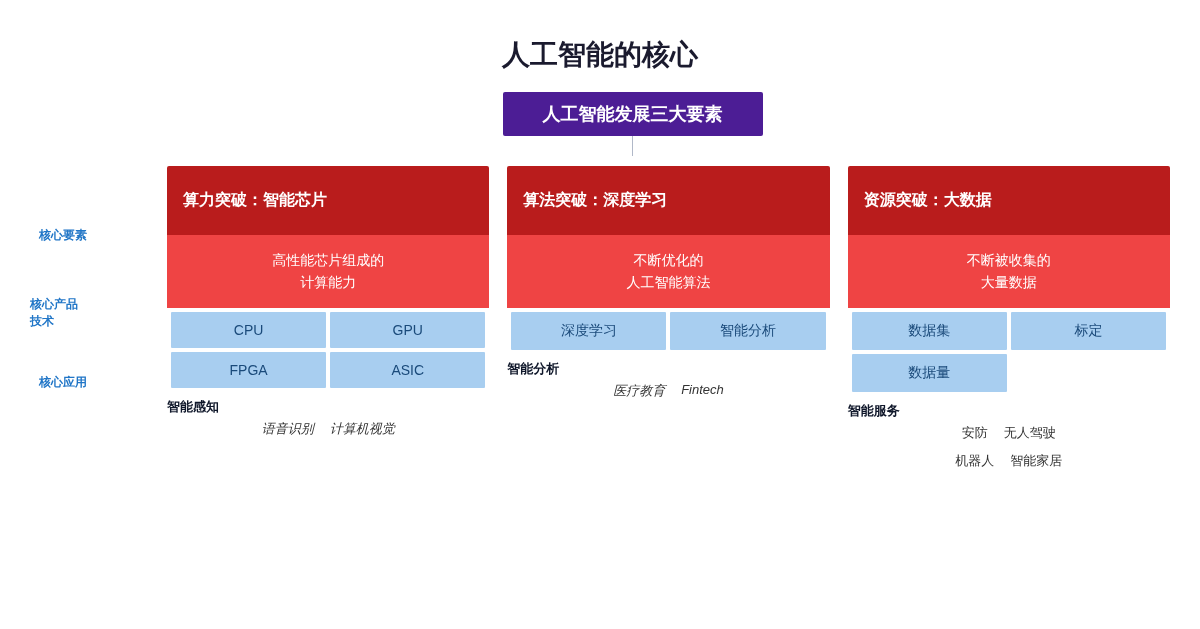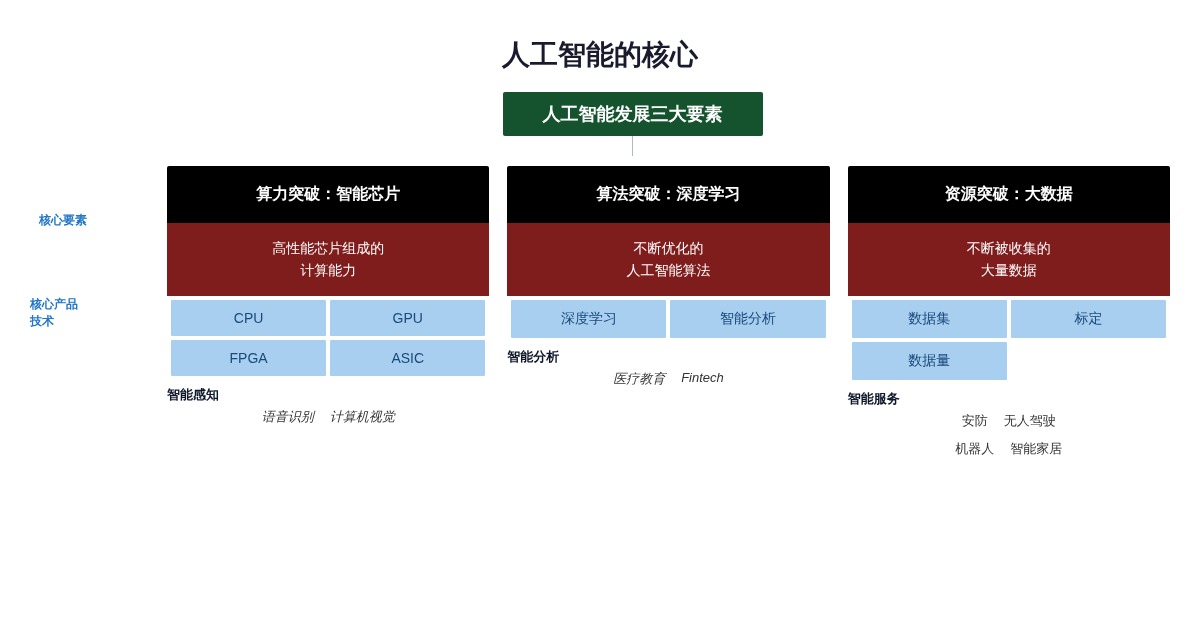--- a/index.html
+++ b/index.html
@@ -18,51 +18,51 @@
       margin-top: 16px;
     }
     .main-title {
       text-align: center;
       font-size: 28px;
       font-weight: bold;
       color: #1a1a2e;
       margin-bottom: 18px;
     }
     .top-banner-box {
-      background: #14532d;
+      background: #4c1d95;
       color: #fff;
       font-size: 18px;
       font-weight: bold;
       padding: 10px 40px;
       border-radius: 2px;
       text-align: center;
     }
     .cols-wrapper {
       display: flex;
       gap: 18px;
       margin-left: 72px;
       width: 100%;
     }
     .col {
       flex: 1;
       display: flex;
       flex-direction: column;
       gap: 0;
     }
     .col-header {
-      background: #000000;
+      background: #b91c1c;
       color: #fff;
       font-size: 16px;
       font-weight: bold;
-      padding: 18px 16px;
-      text-align: center;
+      padding: 24px 16px;
+      text-align: left;
       border-radius: 2px 2px 0 0;
     }
     .col-desc {
-      background: #7f1d1d;
+      background: #ef4444;
       color: #fff;
       font-size: 14px;
       text-align: center;
       padding: 14px 10px;
       line-height: 1.6;
       min-height: 68px;
       display: flex;
       align-items: center;
       justify-content: center;
     }
@@ -115,20 +115,21 @@
     }
     .labels-side {
       display: flex;
       flex-direction: column;
       width: 65px;
       flex-shrink: 0;
       padding-top: 0;
     }
     .label-block {
       display: flex;
+      align-items: center;
       justify-content: flex-end;
       padding-right: 8px;
       font-size: 12px;
       color: #2176c7;
       font-weight: bold;
     }
   </style>
 </head>
 <body>
 
@@ -147,20 +148,23 @@
       <div style="height: 46px;"></div>
 
       <div class="label-block" style="height:46px;">
         <span>核心要素</span>
       </div>
 
       <div class="label-block" style="height:110px; align-items:center;">
         <span>核心产品技术</span>
       </div>
 
+      <div class="label-block" style="height:70px; align-items:flex-start; padding-top:6px;">
+        <span>核心应用</span>
+      </div>
     </div>
 
     <div class="cols-wrapper">
 
       <div class="col">
         <div class="col-header">
           <span>算力突破：智能芯片</span>
         </div>
         <div class="col-desc">高性能芯片组成的<br>计算能力</div>
         <div class="col-tech-grid">

